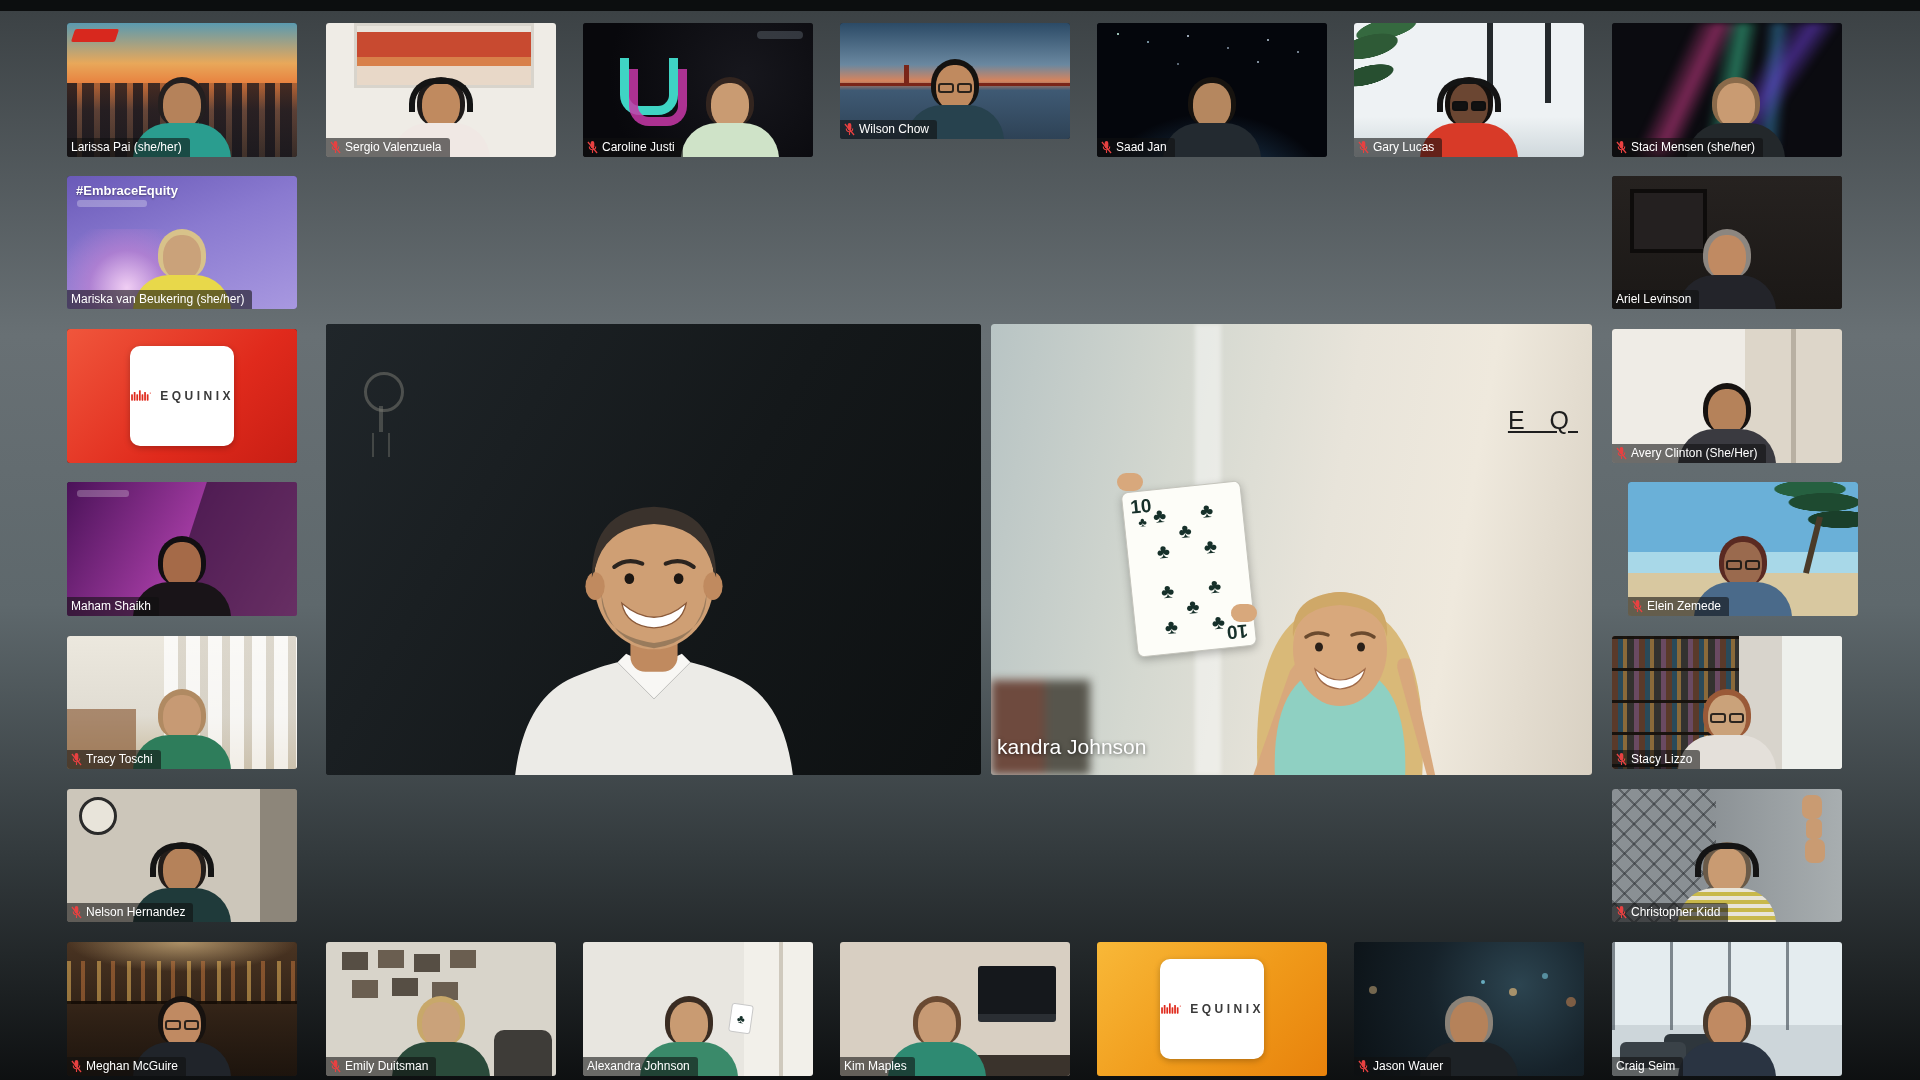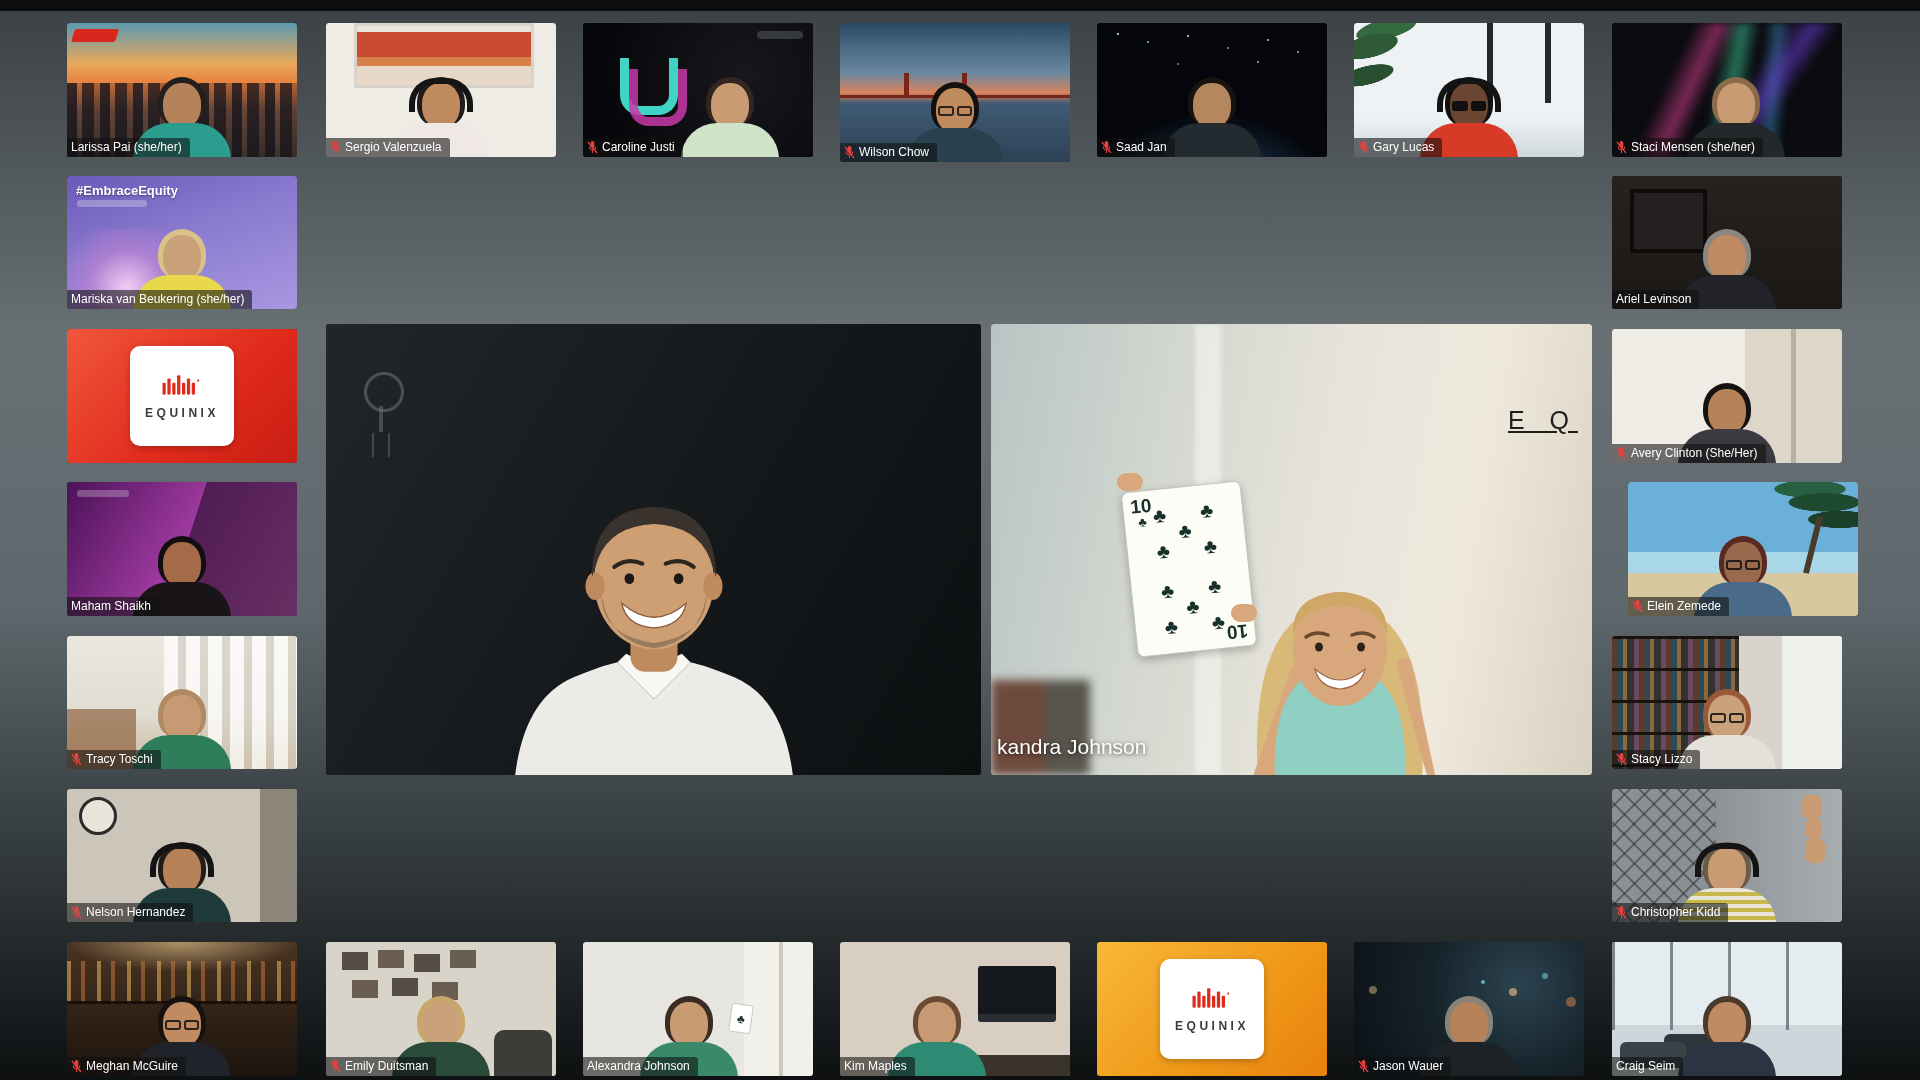--- a/index.html
+++ b/index.html
@@ -18,21 +18,21 @@
   .glasses{position:absolute;top:24px;left:50%;transform:translateX(-50%);width:34px;height:10px;display:flex;gap:3px;z-index:4;}
   .glasses i{flex:1;border:2px solid rgba(15,15,15,.85);border-radius:3px;}
   .glasses.dark i{background:#111;}
   .minicard{position:absolute;right:-8px;top:8px;width:20px;height:27px;background:#fff;border:1px solid #c8c8c8;border-radius:3px;display:flex;align-items:center;justify-content:center;font-size:12px;color:#16302a;z-index:5;transform:rotate(8deg);}
   
   .nameplate{position:absolute;left:0;bottom:0;z-index:6;display:flex;align-items:center;gap:4px;
     background:rgba(15,15,15,0.58);color:#fff;font-size:12px;line-height:14px;
     padding:2px 8px 3px 4px;border-radius:0 3px 0 0;max-width:96%;white-space:nowrap;overflow:hidden;}
   .mic{width:11px;height:13px;flex:0 0 auto;}
   
-  .logocard{position:absolute;left:50%;top:50%;transform:translate(-50%,-50%);width:104px;height:100px;background:#fff;border-radius:10px;display:flex;flex-direction:column;align-items:center;justify-content:center;gap:7px;box-shadow:0 2px 6px rgba(0,0,0,.25);}
+  .logocard{position:absolute;left:50%;top:50%;transform:translate(-50%,-50%);width:104px;height:100px;background:#fff;border-radius:10px;display:flex;align-items:center;justify-content:center;gap:7px;box-shadow:0 2px 6px rgba(0,0,0,.25);}
   .logotext{font-size:12px;letter-spacing:3.5px;color:#3a3a3a;font-weight:600;}
   
   .s-larissa .scene{background:linear-gradient(180deg,#5a9ab0 0%,#e8a85a 30%,#e87a3a 48%,#6a4a3e 65%,#2e2a28 100%);}
   .s-larissa .fx1{left:0;right:0;bottom:0;height:55%;background:repeating-linear-gradient(90deg,rgba(25,22,28,.85) 0 10px,rgba(95,62,45,.35) 10px 15px,rgba(25,22,28,.8) 15px 27px,rgba(70,48,40,.4) 27px 33px);}
   .s-larissa .fx2{top:6px;left:6px;width:44px;height:13px;background:#d8281e;transform:skewX(-18deg);border-radius:2px;}
   .s-sergio .scene{background:#efece6;}
   .s-sergio .fx1{top:0;left:12%;width:76%;height:44%;border:3px solid #d8d4cc;background:linear-gradient(180deg,#e8e4dc 0 10%,#c84a30 10% 52%,#d8804a 52% 68%,#e8d8c8 68% 100%);}
   .s-caroline .scene{background:radial-gradient(circle at 70% 40%,#17171d 0%,#08080c 75%);}
   .s-caroline .fx1{left:16%;top:26%;width:40px;height:48px;border:9px solid #3fd4c4;border-top:none;border-radius:0 0 20px 20px;}
   .s-caroline .fx2{left:20%;top:34%;width:40px;height:48px;border:9px solid #c838a8;border-top:none;border-radius:0 0 20px 20px;opacity:.85;}
@@ -170,21 +170,21 @@
     <div class="nameplate">
       <svg class="mic" viewBox="0 0 12 14">
           <path d="M4 2a2 2 0 0 1 4 0v4a2 2 0 0 1-4 0z" fill="#e84141"></path>
           <path d="M2.5 6a3.5 3.5 0 0 0 7 0M6 9.5V13" stroke="#e84141" fill="none" stroke-width="1.2"></path>
           <path d="M1 1l10 12" stroke="#e84141" stroke-width="1.4"></path>
         </svg>
       <span>Caroline Justi</span>
     </div>
   </div>
 
-  <div class="tile s-wilson" style="left:840px;top:12px;width:230px;height:139px">
+  <div class="tile s-wilson" style="left:840px;top:12px;width:230px;height:116px">
     <div class="scene">
       <div class="fx fx1"></div>
       <div class="fx fx2"></div>
       <div class="person" style="--skin:#c08a5f;--hair:#141210;--shirt:#27424e">
           <div class="hair"></div>
           <div class="head"></div>
           <div class="glasses">
             <i></i>
             <i></i>
           </div>

